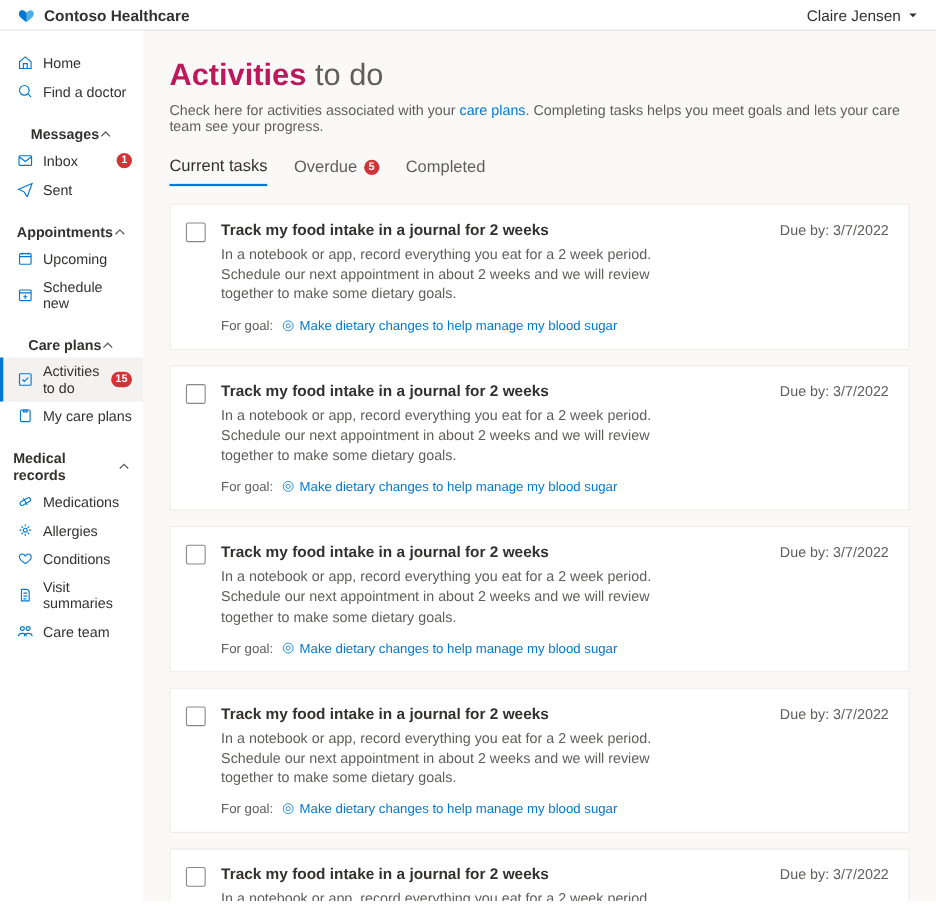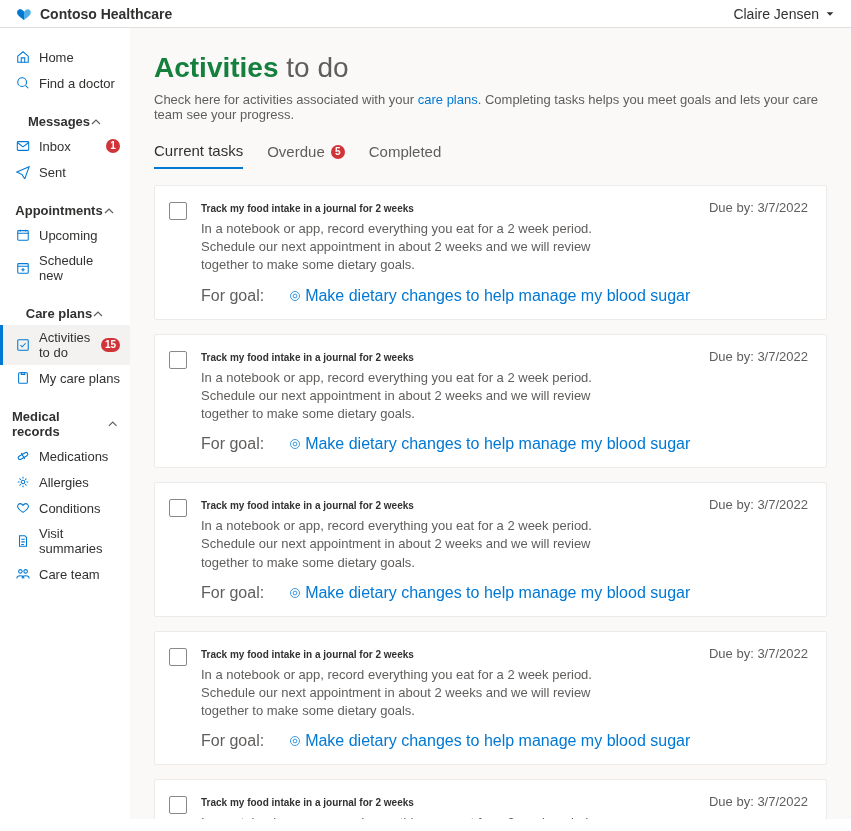--- a/index.html
+++ b/index.html
@@ -95,21 +95,21 @@
     color: #605e5c;
   }
 
   
   .page-title {
     font-size: 28px;
     font-weight: 400;
     color: #605e5c;
     margin-bottom: 8px;
   }
-  .page-title .bold { font-weight: 600; color: #15803d; }
+  .page-title .bold { font-weight: 600; color: #be185d; }
   .subtitle {
     font-size: 13px;
     color: #605e5c;
     margin-bottom: 20px;
   }
   .subtitle a { color: #0078d4; text-decoration: none; }
 
   .tabs {
     display: flex;
     gap: 24px;
@@ -144,24 +144,24 @@
     width: 18px;
     height: 18px;
     border: 1px solid #8a8886;
     border-radius: 2px;
     flex-shrink: 0;
     margin-top: 2px;
     cursor: pointer;
   }
   .task-body { flex: 1; }
   .task-top { display: flex; justify-content: space-between; align-items: baseline; }
-  .task-title { font-weight: 600; font-size: 10px; margin-bottom: 6px; }
+  .task-title { font-weight: 600; font-size: 14px; margin-bottom: 6px; }
   .task-due { font-size: 13px; color: #605e5c; white-space: nowrap; }
   .task-desc { font-size: 13px; color: #605e5c; margin-bottom: 12px; max-width: 400px; line-height: 1.4; }
-  .task-goal { font-size: 16px; color: #605e5c; display: flex; align-items: center; gap: 25px; }
+  .task-goal { font-size: 12px; color: #605e5c; display: flex; align-items: center; gap: 8px; }
   .goal-link { color: #0078d4; text-decoration: none; display: inline-flex; align-items: center; gap: 4px; }
   .goal-icon { width: 12px; height: 12px; }
 </style>
 </head>
 <body>
 
 <div class="topbar">
   <div class="brand">
     <span class="nav-icon">
       <svg viewBox="0 0 24 24" width="20" height="20">

